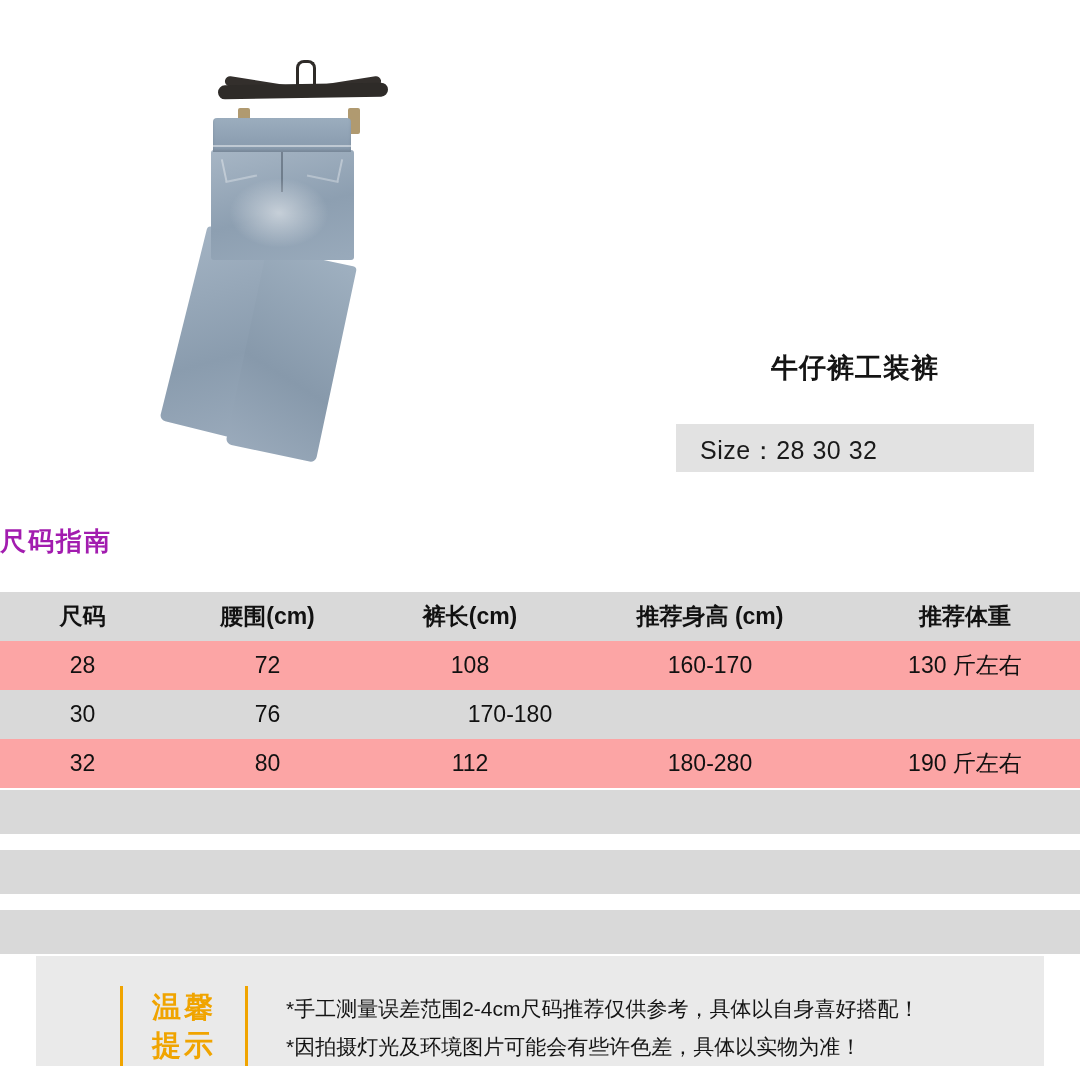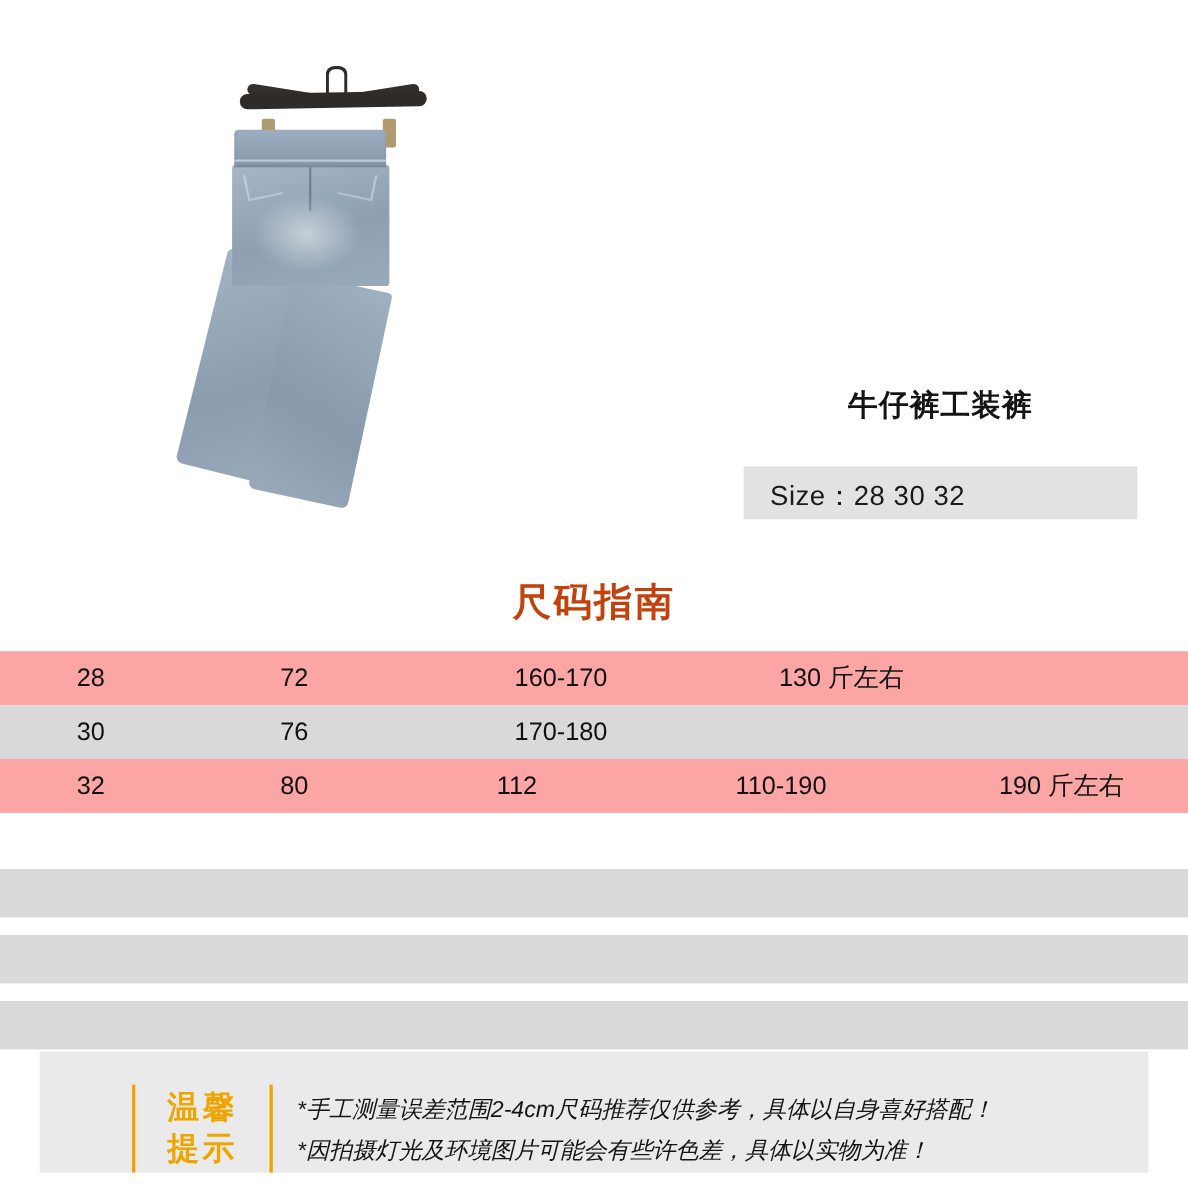--- a/index.html
+++ b/index.html
@@ -206,24 +206,23 @@
     color: #1a1a1a;
     letter-spacing: 0.5px;
   }
 
   
   .guide-title {
     position: absolute;
     left: 0;
     top: 524px;
     width: 1080px;
-    text-align: center;
-    font-size: 35px;
+    font-size: 26px;
     font-weight: bold;
-    color: #c2410c;
+    color: #a21caf;
     letter-spacing: 2px;
   }
 
   .table {
     position: absolute;
     left: 0;
     top: 592px;
     width: 1080px;
   }
   .trow {
@@ -280,25 +279,24 @@
     border-right: 3px solid #f0a400;
     padding: 2px 0;
     text-align: center;
     color: #f0a400;
     font-weight: bold;
     font-size: 29px;
     line-height: 38px;
     letter-spacing: 3px;
   }
   .notice-lines {
-    margin-left: 22px;
+    margin-left: 38px;
     font-size: 21px;
     line-height: 38px;
     color: #141414;
-    font-style: italic;
   }
 </style>
 </head>
 <body>
 
 <div class="photo-area">
   <div class="hanger">
     <div class="hanger-hook"></div>
     <div class="hanger-left"></div>
     <div class="hanger-right"></div>
@@ -319,39 +317,47 @@
   </div>
 </div>
 
 <div class="product-title">牛仔裤工装裤</div>
 <div class="size-band"></div>
 <div class="size-band-text">Size：28 30 32</div>
 
 <div class="guide-title">尺码指南</div>
 
 <div class="table">
+  <div class="trow shaded thead">
+    <div class="tcell c0">尺码</div>
+    <div class="tcell c1">腰围(cm)</div>
+    <div class="tcell c2">裤长(cm)</div>
+    <div class="tcell c3">推荐身高 (cm)</div>
+    <div class="tcell c4">推荐体重</div>
+  </div>
 
   <div class="trow plain">
     <div class="tcell c0">28</div>
     <div class="tcell c1">72</div>
+    <div class="tcell c2">108</div>
     <div class="tcell c3">160-170</div>
     <div class="tcell c4">130 斤左右</div>
   </div>
 
   <div class="trow shaded">
     <div class="tcell c0">30</div>
     <div class="tcell c1">76</div>
     <div class="tcell c3">170-180</div>
   </div>
 
   <div class="trow plain">
     <div class="tcell c0">32</div>
     <div class="tcell c1">80</div>
     <div class="tcell c2">112</div>
-    <div class="tcell c3">110-190</div>
+    <div class="tcell c3">180-280</div>
     <div class="tcell c4">190 斤左右</div>
   </div>
 </div>
 
 <div class="spacer-band band-a"></div>
 <div class="spacer-band band-b"></div>
 <div class="spacer-band band-c"></div>
 
 <div class="notice">
   <div class="notice-badge">

